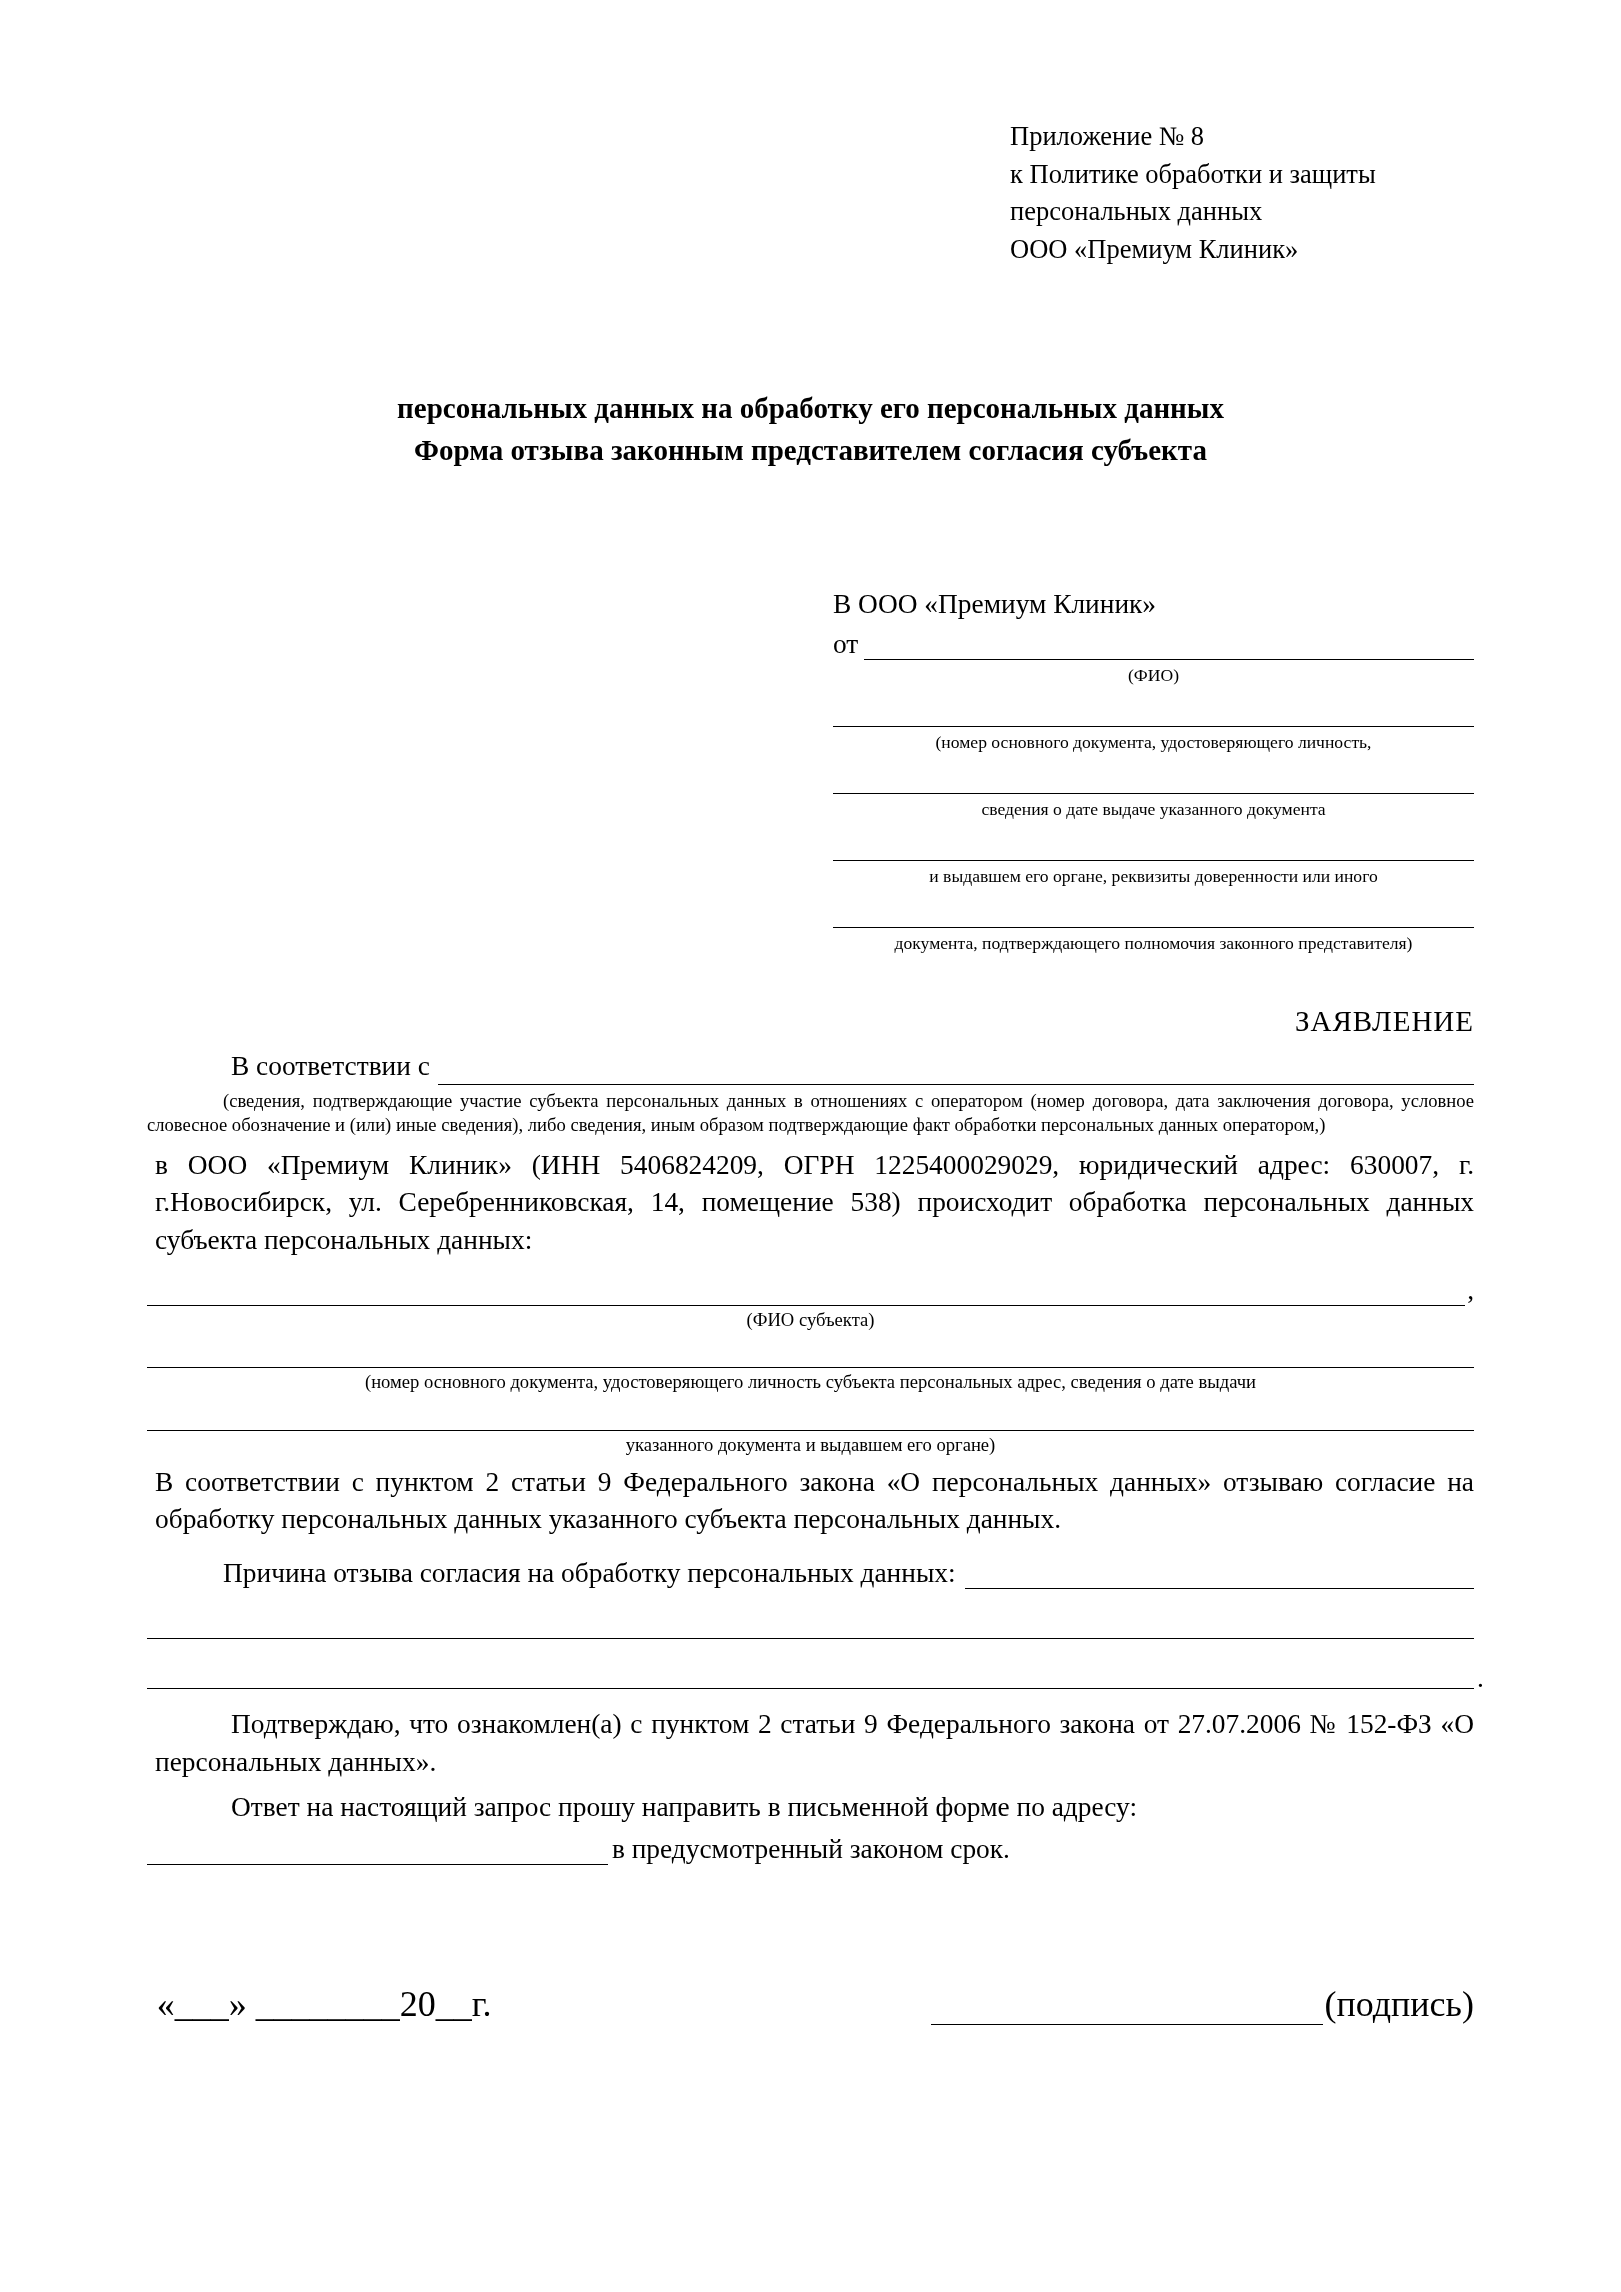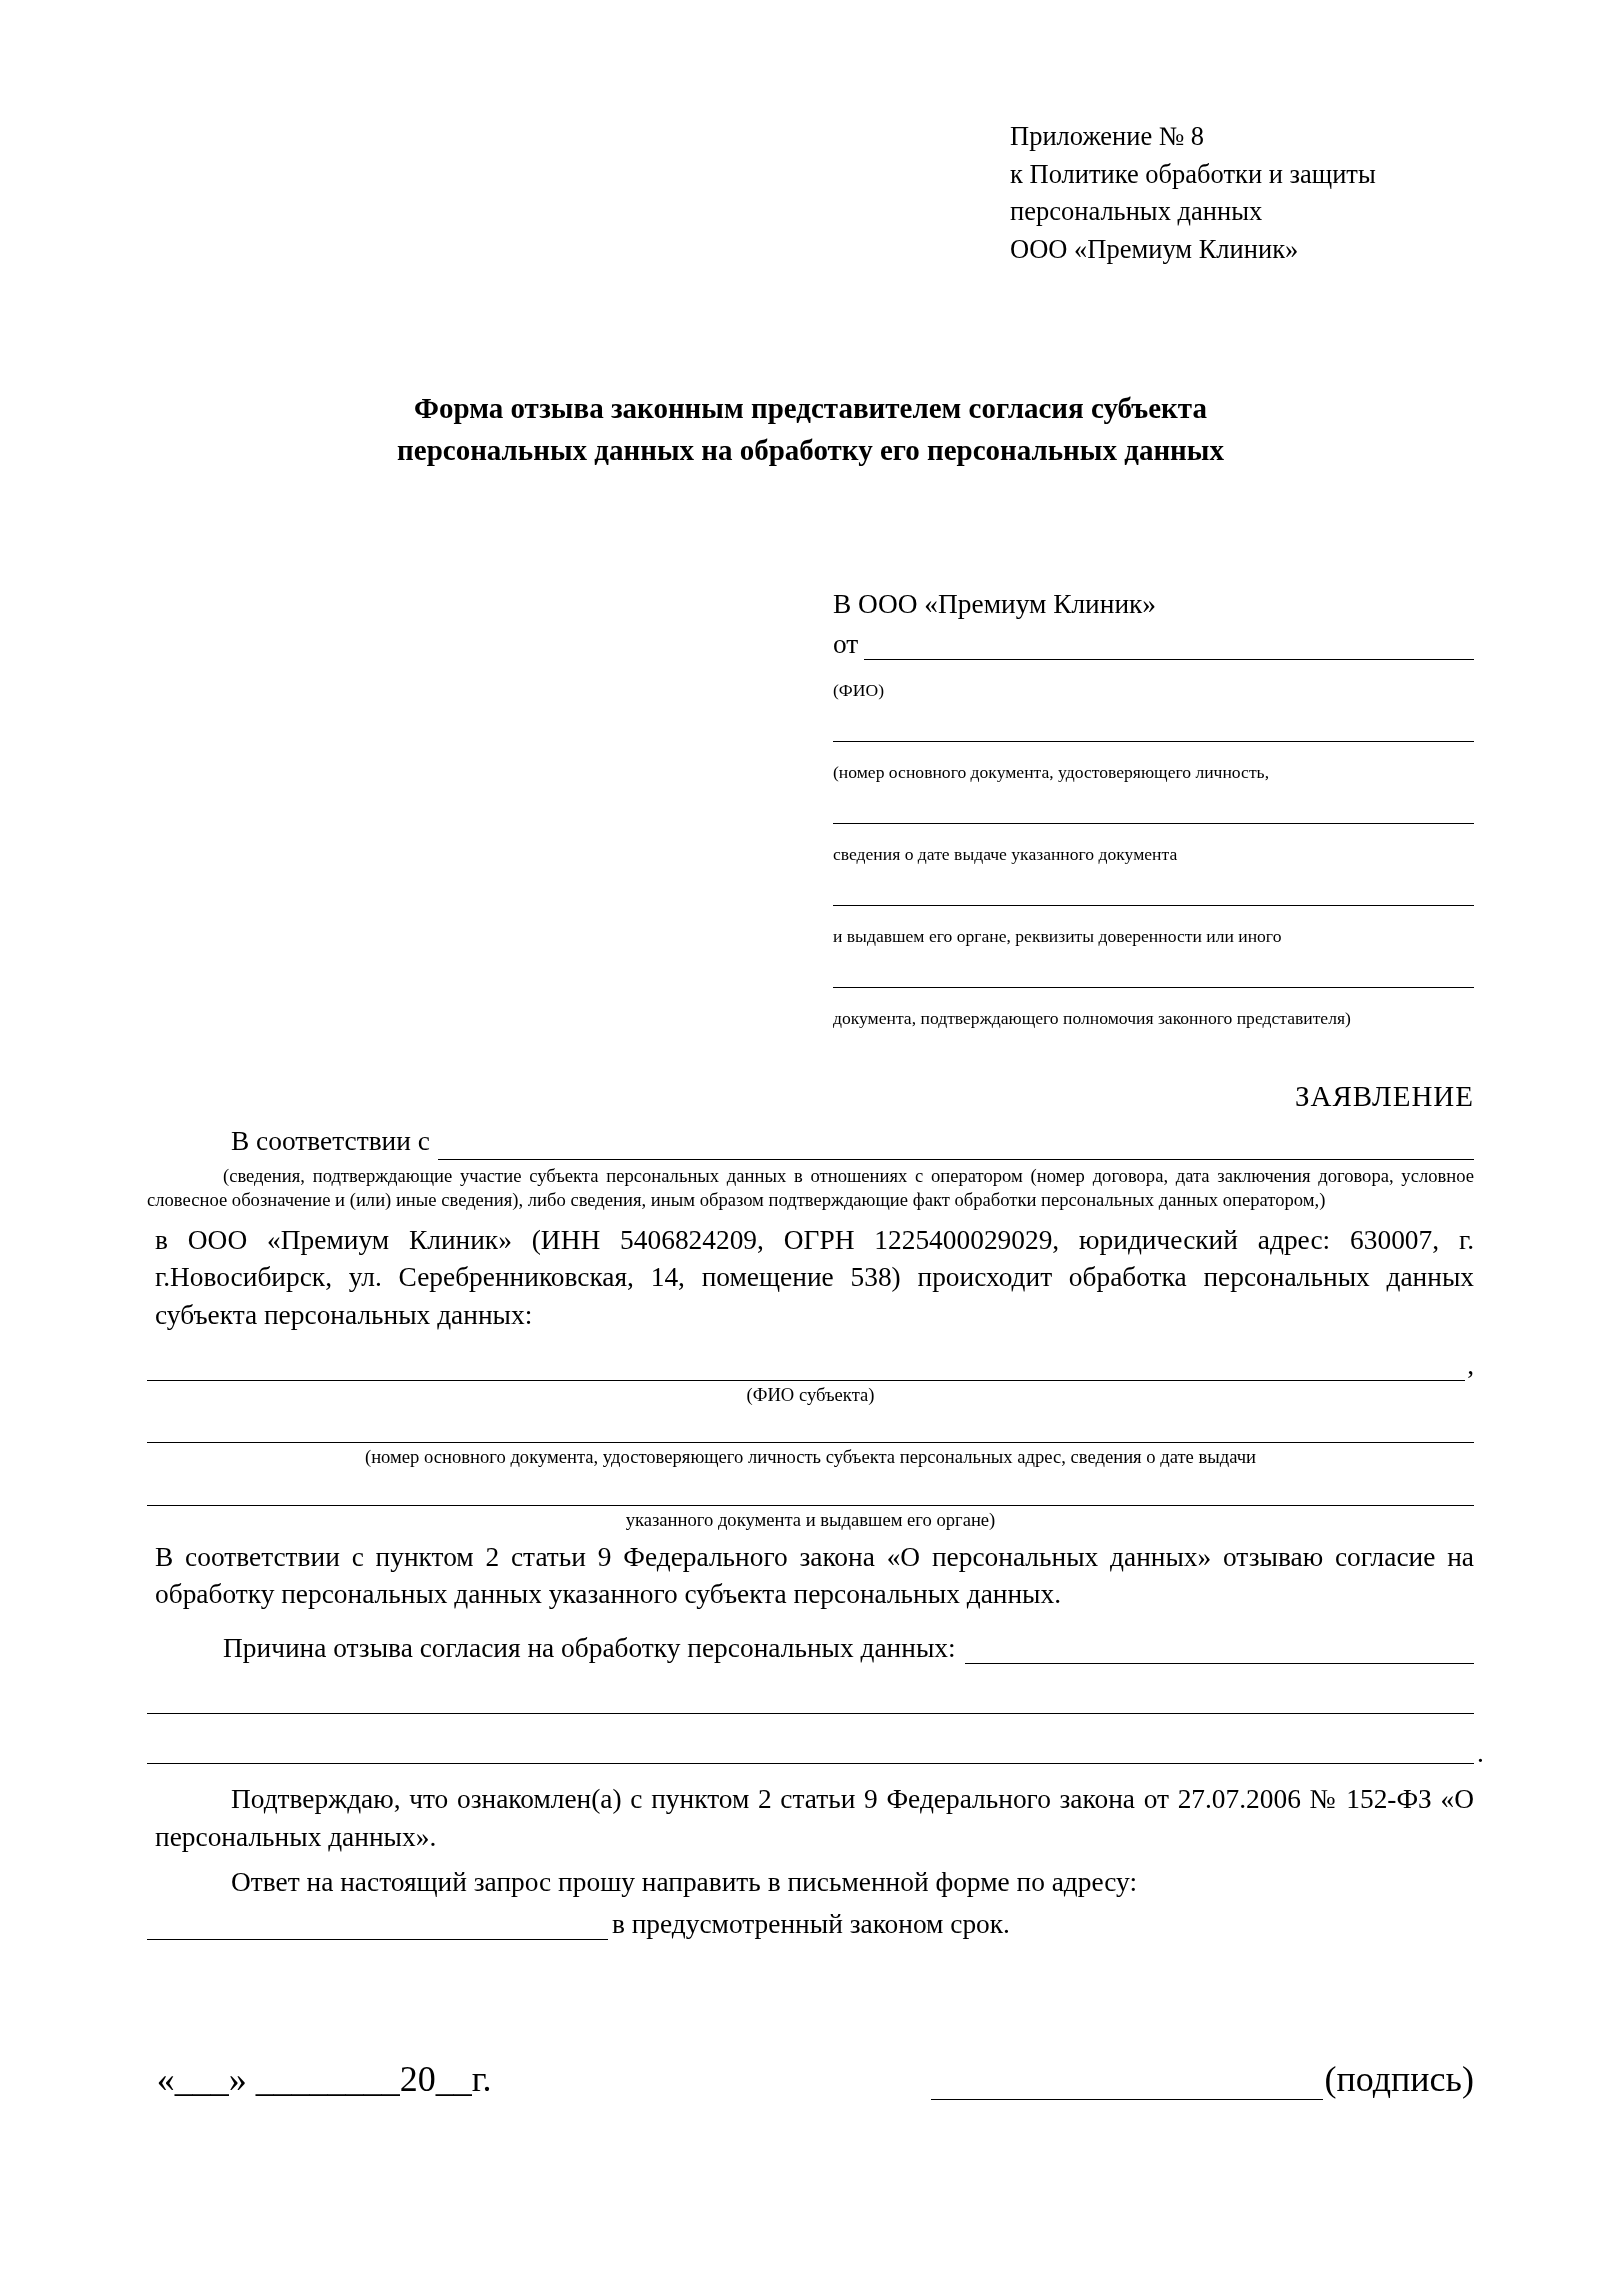--- a/index.html
+++ b/index.html
@@ -64,21 +64,22 @@
     font-size: 27.4px;
     padding-right: 5.9px;
   }
   .fill {
     flex: 1 1 auto;
     border-bottom: 1.6px solid #000;
     height: 27.4px;
   }
   .caption {
     font-size: 17.6px;
-    margin-top: 20px;
+    text-align: center;
+    margin-top: 5px;
     margin-bottom: 10.8px;
     line-height: 1.2;
   }
   .blank-line {
     border-bottom: 1.6px solid #000;
     height: 29px;
   }
 
   
   .statement-title {
@@ -212,22 +213,22 @@
   <div class="sheet">
 
     <div class="header-block">
       <div>Приложение № 8</div>
       <div>к Политике обработки и защиты</div>
       <div>персональных данных</div>
       <div>ООО «Премиум Клиник»</div>
     </div>
 
     <div class="doc-title">
+      <div>персональных данных на обработку его персональных данных</div>
       <div>Форма отзыва законным представителем согласия субъекта</div>
-      <div>персональных данных на обработку его персональных данных</div>
     </div>
 
     <div class="addressee">
       <div class="to-line">В ООО «Премиум Клиник»</div>
 
       <div class="row-line">
         <span class="lbl">от</span>
         <span class="fill"></span>
       </div>
       <div class="caption">(ФИО)</div>

